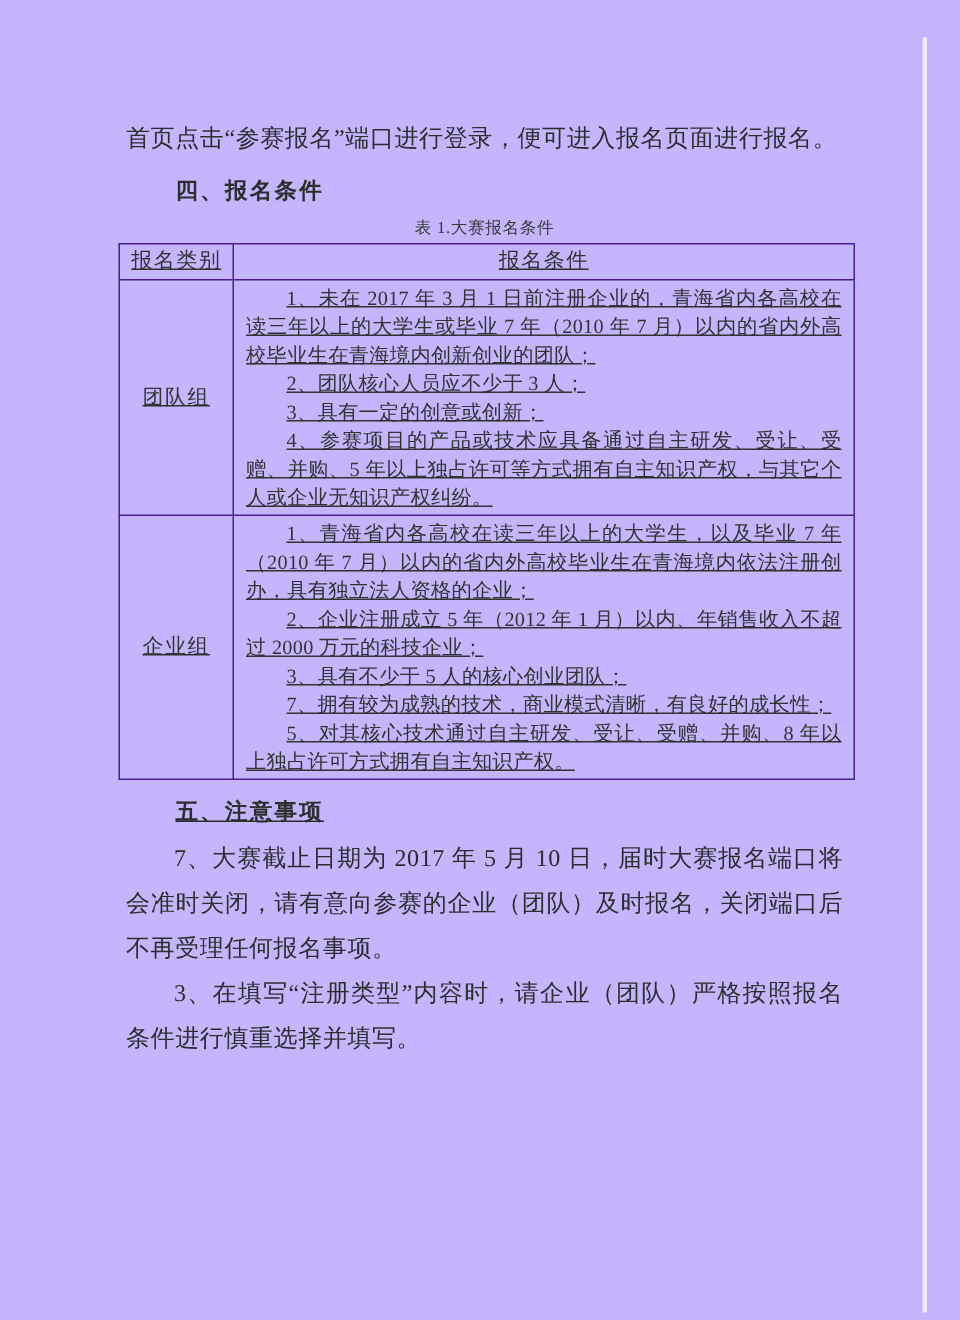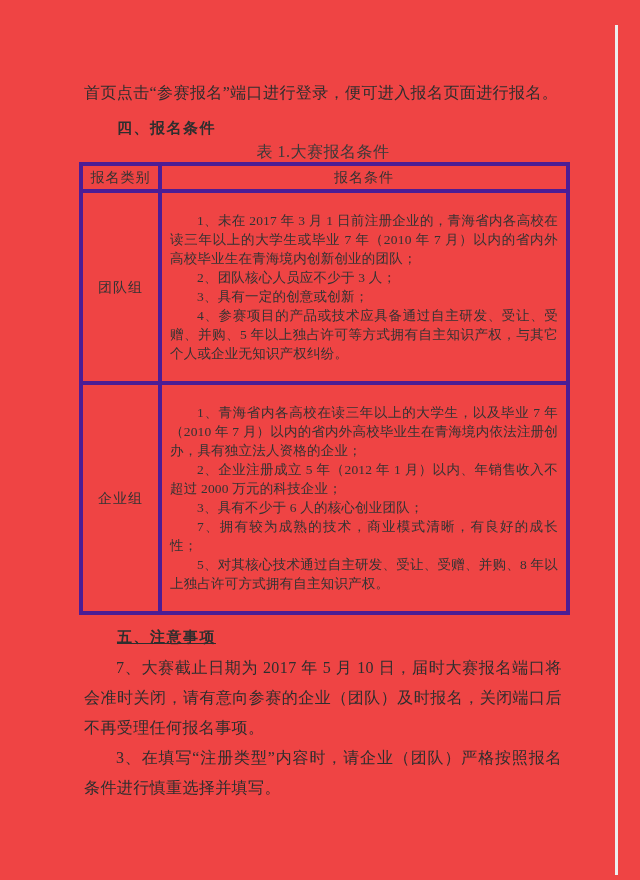--- a/index.html
+++ b/index.html
@@ -3,61 +3,62 @@
 <meta charset="utf-8">
 <style>
   html,body{margin:0;padding:0;}
   body{
     width:640px;height:880px;
     background:#fdfdfd;
     font-family:"Liberation Serif","DejaVu Serif",serif;
     color:#2e2e2e;
     overflow:hidden;
   }
-  .page{position:relative;width:640px;height:880px;background:#ef4444;}
+  .page{position:relative;width:640px;height:880px;background:#c4b5fd;}
   .scan-edge{
     position:absolute;left:615px;top:25px;width:3px;height:850px;
     background:#ededed;
   }
   .content{
     position:absolute;left:84px;top:78px;width:478px;
     font-size:16px;line-height:30px;letter-spacing:0.4px;
     text-align:justify;
   }
   .para{margin:0;text-indent:2em;}
   .para.no-indent{text-indent:0;}
   .sec-heading{
     margin:8px 0 4px 0;padding-left:33px;
     font-size:15px;font-weight:bold;line-height:24px;letter-spacing:1.5px;
     text-align:left;
   }
   .table-caption{
     margin:2px 0 2px 0;text-align:center;
-    font-size:16px;line-height:16px;letter-spacing:0.5px;color:#3a3a3a;
+    font-size:11px;line-height:16px;letter-spacing:0.5px;color:#3a3a3a;
     text-indent:0;
   }
   table.cond-table{
     margin-left:-5px;width:491px;
     border-collapse:collapse;
     font-size:13.5px;line-height:19px;letter-spacing:0.2px;
     color:#333;
   }
   .cond-table th,.cond-table td{
-    border:4px solid #4c1d95;
+    border:1px solid #4c1d95;
+    text-decoration:underline;
   }
   .cond-table th{
     font-weight:normal;font-size:14px;text-align:center;
     padding:2px 0;letter-spacing:1px;
   }
   .cond-table td.cat{
     width:73px;text-align:center;vertical-align:middle;
     font-size:14px;letter-spacing:1px;
   }
   .cond-table td.cond{
-    padding:18px 8px;vertical-align:top;margin-top:32px;
+    padding:2px 8px;vertical-align:top;margin-top:32px;
   }
   .cond-table .item{
     margin:0;text-indent:2em;text-align:justify;
   }
   .sec5-heading{margin-top:10px;text-decoration:underline;}
 </style>
 </head>
 <body>
 
 <div class="page">
@@ -84,21 +85,21 @@
           <p class="item">2、团队核心人员应不少于 3 人；</p>
           <p class="item">3、具有一定的创意或创新；</p>
           <p class="item">4、参赛项目的产品或技术应具备通过自主研发、受让、受赠、并购、5 年以上独占许可等方式拥有自主知识产权，与其它个人或企业无知识产权纠纷。</p>
         </td>
       </tr>
       <tr>
         <td class="cat">企业组</td>
         <td class="cond">
           <p class="item">1、青海省内各高校在读三年以上的大学生，以及毕业 7 年（2010 年 7 月）以内的省内外高校毕业生在青海境内依法注册创办，具有独立法人资格的企业；</p>
           <p class="item">2、企业注册成立 5 年（2012 年 1 月）以内、年销售收入不超过 2000 万元的科技企业；</p>
-          <p class="item">3、具有不少于 6 人的核心创业团队；</p>
+          <p class="item">3、具有不少于 5 人的核心创业团队；</p>
           <p class="item">7、拥有较为成熟的技术，商业模式清晰，有良好的成长性；</p>
           <p class="item">5、对其核心技术通过自主研发、受让、受赠、并购、8 年以上独占许可方式拥有自主知识产权。</p>
         </td>
       </tr>
     </tbody>
       </table>
 
     <p class="sec-heading sec5-heading">五、注意事项</p>
 
     <p class="para">7、大赛截止日期为 2017 年 5 月 10 日，届时大赛报名端口将会准时关闭，请有意向参赛的企业（团队）及时报名，关闭端口后不再受理任何报名事项。</p>

